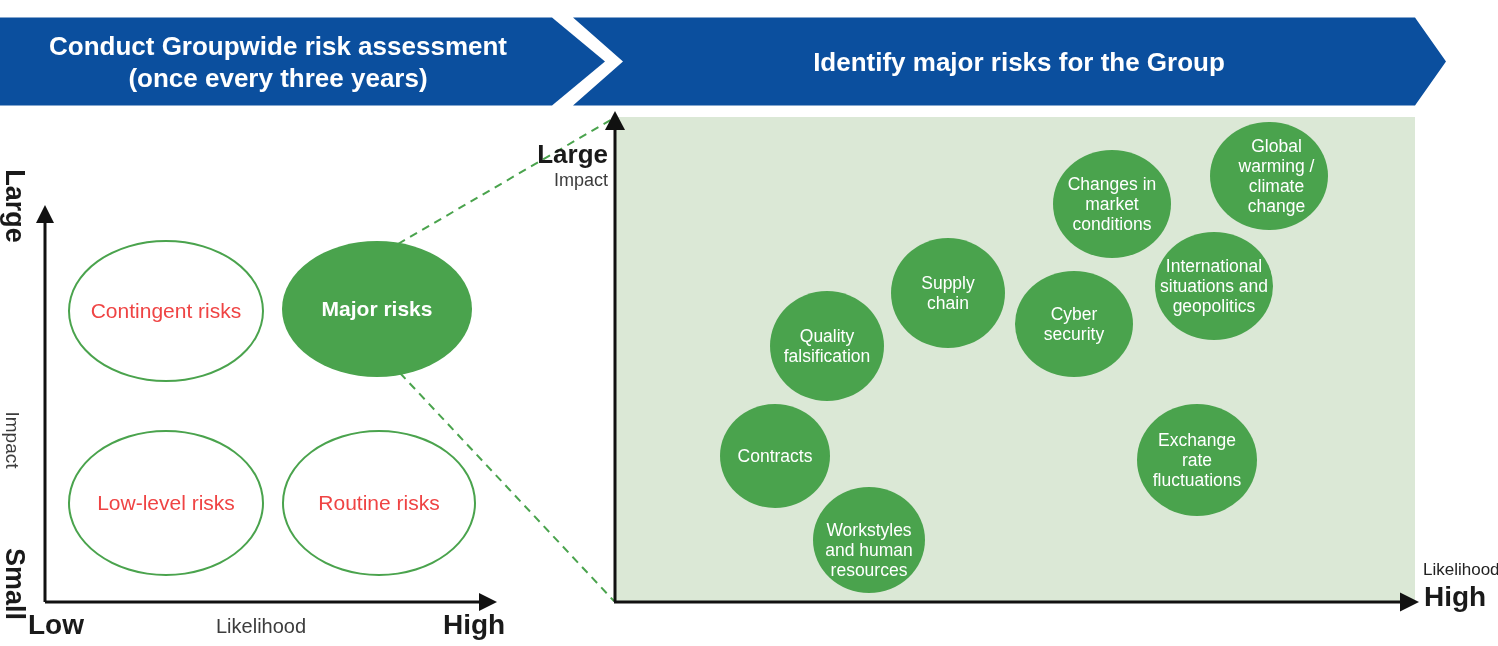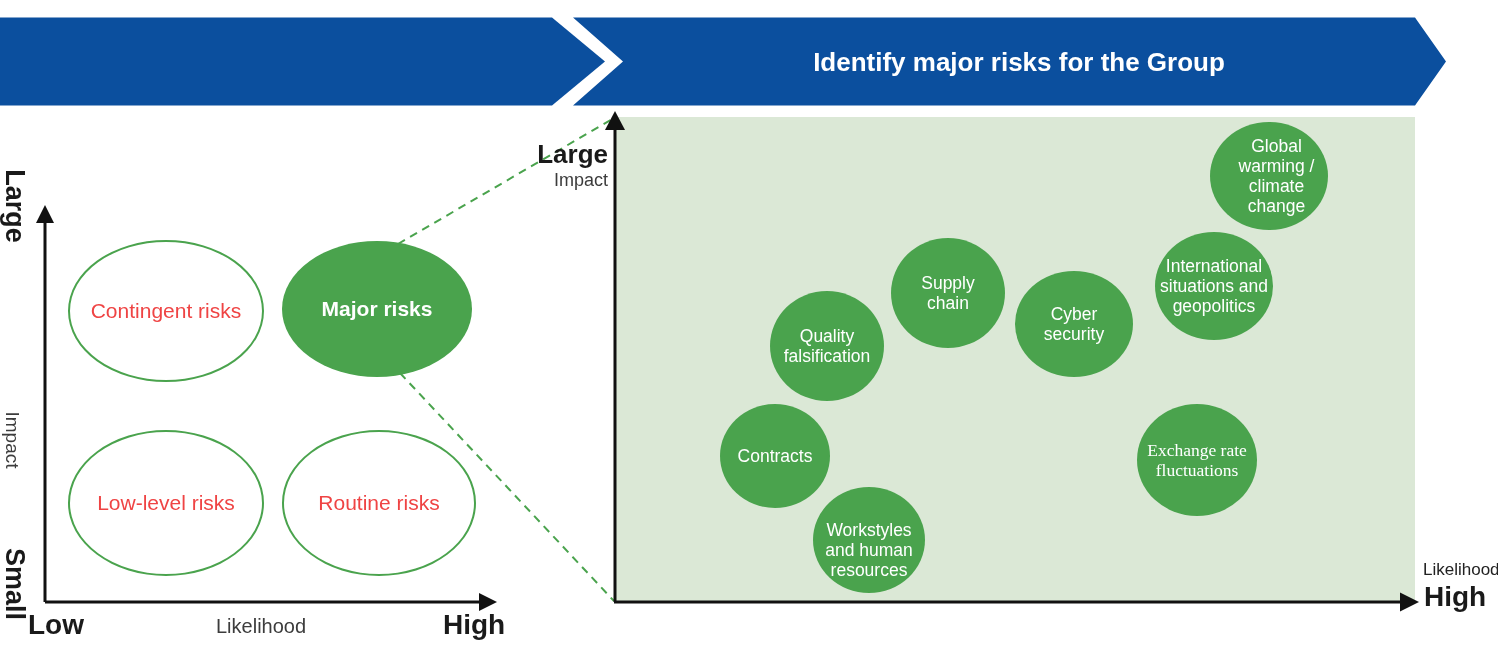--- a/index.html
+++ b/index.html
@@ -59,21 +59,21 @@
   #b-ma            {left:637px;top:317px;width:116px;height:105px;}
   #b-quality       {left:770px;top:291px;width:114px;height:110px;}
   #b-supply        {left:891px;top:238px;width:114px;height:110px;}
   #b-cyber         {left:1015px;top:271px;width:118px;height:106px;}
   #b-changes       {left:1053px;top:150px;width:118px;height:108px;}
   #b-global        {left:1210px;top:122px;width:118px;height:108px;}
   #b-international {left:1155px;top:232px;width:118px;height:108px;}
   #b-infectious    {left:1283px;top:280px;width:112px;height:106px;}
   #b-contracts     {left:720px;top:404px;width:110px;height:104px;}
   #b-workstyles    {left:813px;top:487px;width:112px;height:106px;}
-  #b-exchange      {left:1137px;top:404px;width:120px;height:112px;font-family:Liberation Serif, serif;}
+  #b-exchange      {left:1137px;top:404px;width:120px;height:112px;}
   #b-quality .txt{max-width:92px;}
   #b-supply .txt{max-width:64px;}
   #b-cyber .txt{max-width:72px;}
   #b-changes .txt{max-width:92px;}
   #b-global .txt{max-width:84px;margin-left:15px;}
   #b-international .txt{max-width:112px;}
   #b-infectious .txt{max-width:84px;}
   #b-workstyles .txt{max-width:94px;margin-top:20px;}
   #b-exchange .txt{max-width:112px;}
 </style>
@@ -96,20 +96,24 @@
     <polygon points="45,205 36,223 54,223" fill="#111"></polygon>
     <line x1="45" y1="602" x2="482" y2="602" stroke="#111" stroke-width="3"></line>
     <polygon points="497,602 479,593 479,611" fill="#111"></polygon>
 
     <line x1="615" y1="602" x2="615" y2="127" stroke="#111" stroke-width="3"></line>
     <polygon points="615,111 605,130 625,130" fill="#111"></polygon>
     <line x1="614" y1="602" x2="1402" y2="602" stroke="#111" stroke-width="3"></line>
     <polygon points="1419,602 1400,592.5 1400,611.5" fill="#111"></polygon>
   </svg>
 
+  <div class="banner-text" id="banner-left-text">
+    <span>Conduct Groupwide risk assessment</span>
+    <span>(once every three years)</span>
+  </div>
   <div class="banner-text" id="banner-right-text">
     <span>Identify major risks for the Group</span>
   </div>
 
   <div class="vlabel" id="lbl-large-left">Large</div>
   <div class="vlabel" id="lbl-impact-left">Impact</div>
   <div class="vlabel" id="lbl-small-left">Small</div>
   <div class="hlabel" id="lbl-low">Low</div>
   <div class="hlabel" id="lbl-likelihood-left">Likelihood</div>
   <div class="hlabel" id="lbl-high-left">High</div>
@@ -134,20 +138,23 @@
 
   <div class="bubble" id="b-quality">
     <span class="txt">Quality falsification</span>
   </div>
   <div class="bubble" id="b-supply">
     <span class="txt">Supply chain</span>
   </div>
   <div class="bubble" id="b-cyber">
     <span class="txt">Cyber security</span>
   </div>
+  <div class="bubble" id="b-changes">
+    <span class="txt">Changes in market conditions</span>
+  </div>
   <div class="bubble" id="b-global">
     <span class="txt">Global warming / climate change</span>
   </div>
   <div class="bubble" id="b-international">
     <span class="txt">International situations and geopolitics</span>
   </div>
   <div class="bubble" id="b-contracts">
     <span class="txt">Contracts</span>
   </div>
   <div class="bubble" id="b-workstyles">

